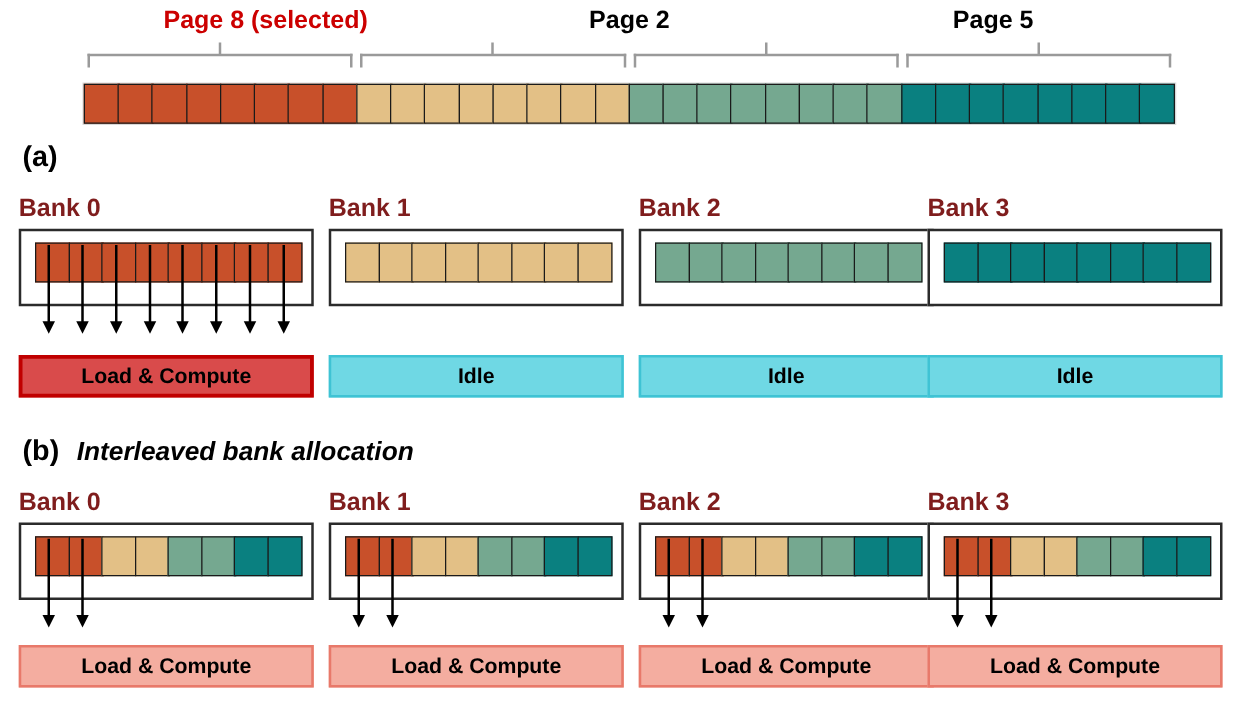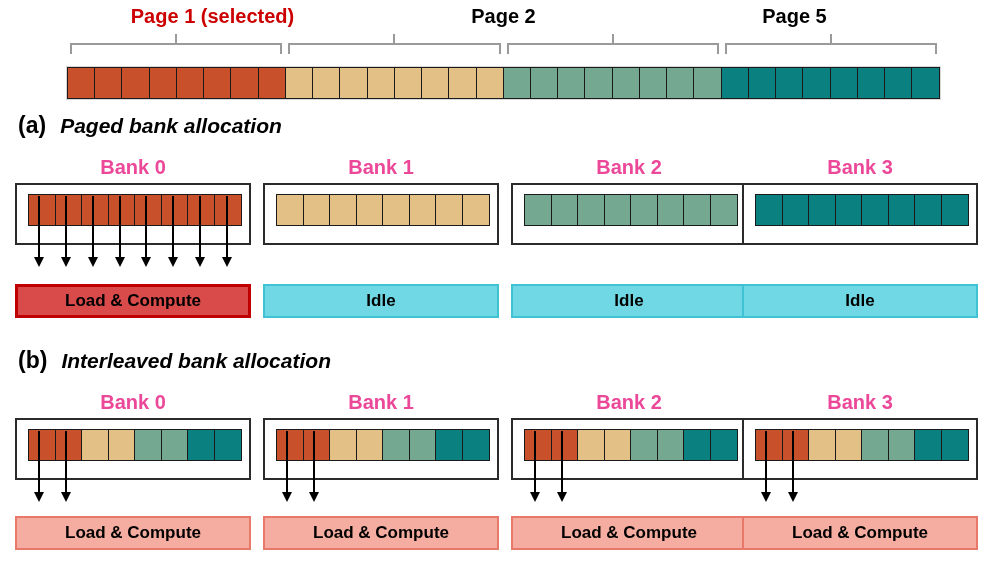--- a/index.html
+++ b/index.html
@@ -129,24 +129,24 @@
     position: absolute;
     top: 0;
     width: 236px;
   }
   .bank-col.c0 { left: 15px; }
   .bank-col.c1 { left: 263px; }
   .bank-col.c2 { left: 511px; }
   .bank-col.c3 { left: 742px; }
 
   .bank-title {
-    text-align: center;
+    text-align: left;
     font-size: 20px;
     font-weight: bold;
-    color: #ec4899;
+    color: #7f1d1d;
     height: 28px;
     line-height: 24px;
   }
 
   .bank-box {
     position: relative;
     box-sizing: border-box;
     width: 236px;
     height: 62px;
     border: 2px solid #2b2b2b;
@@ -222,21 +222,21 @@
   }
   #bank-row-a .status-bar { top: 129px; }
   #bank-row-b .status-bar { top: 126px; }
 </style>
 </head>
 <body>
 
 <div class="canvas">
 
   <div class="page-labels">
-    <div class="page-label selected">Page 1 (selected)</div>
+    <div class="page-label selected">Page 8 (selected)</div>
     <div class="page-label">Page 2</div>
     <div class="page-label">Page 5</div>
   </div>
 
   <div class="brace-row">
     <div class="brace">
       <div class="b-line"></div>
       <div class="b-tip-l"></div>
       <div class="b-tip-r"></div>
       <div class="b-mid"></div>
@@ -291,21 +291,20 @@
       <div class="mem-cell" style="background: rgb(10, 128, 128);"></div>
       <div class="mem-cell" style="background: rgb(10, 128, 128);"></div>
       <div class="mem-cell" style="background: rgb(10, 128, 128);"></div>
       <div class="mem-cell" style="background: rgb(10, 128, 128);"></div>
       <div class="mem-cell" style="background: rgb(10, 128, 128);"></div>
       <div class="mem-cell" style="background: rgb(10, 128, 128);"></div>
     </div>
 
   <div class="section-head" id="sec-a">
     <span class="sec-tag">(a)</span>
-    <span class="sec-title">Paged bank allocation</span>
   </div>
   <div class="bank-row" id="bank-row-a">
       <div class="bank-col c0">
         <div class="bank-title">Bank 0</div>
         <div class="bank-box">
           <div class="bank-cells">
             <div class="bank-cell" style="background: rgb(200, 80, 42);"></div>
             <div class="bank-cell" style="background: rgb(200, 80, 42);"></div>
             <div class="bank-cell" style="background: rgb(200, 80, 42);"></div>
             <div class="bank-cell" style="background: rgb(200, 80, 42);"></div>

